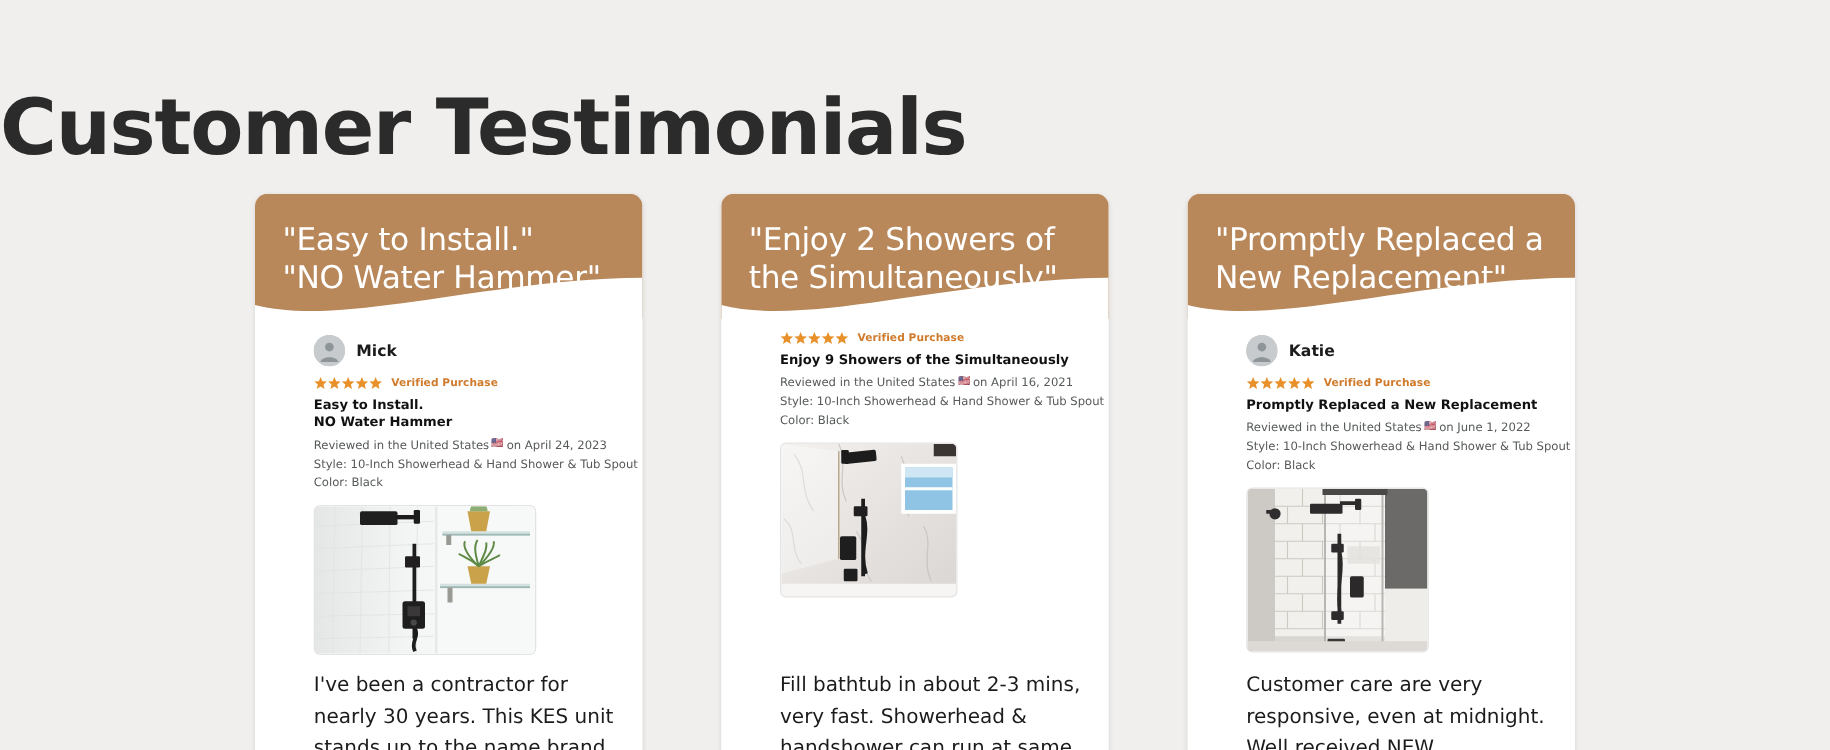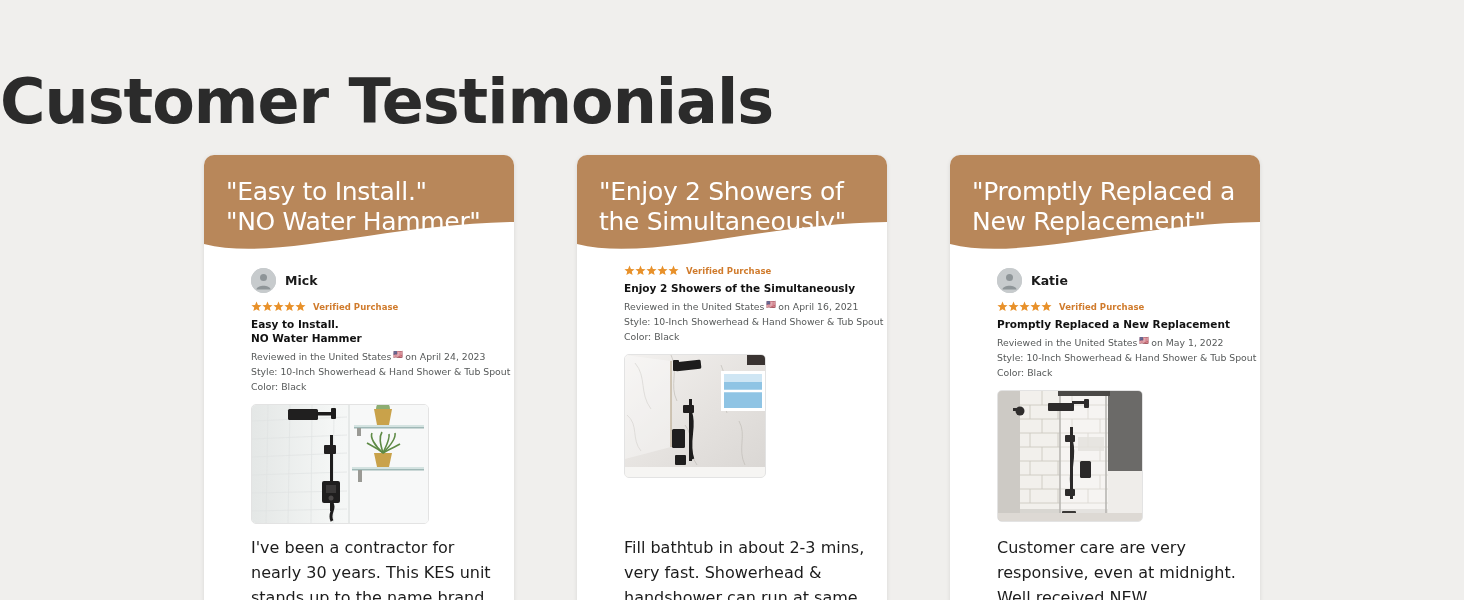--- a/index.html
+++ b/index.html
@@ -329,21 +329,21 @@
           <svg class="star" width="11" height="11" viewBox="0 0 20 20">
               <polygon points="10,1 12.6,7.2 19.2,7.6 14.1,11.9 15.7,18.4 10,14.8 4.3,18.4 5.9,11.9 0.8,7.6 7.4,7.2" fill="#e8912a"></polygon>
             </svg>
           <svg class="star" width="11" height="11" viewBox="0 0 20 20">
               <polygon points="10,1 12.6,7.2 19.2,7.6 14.1,11.9 15.7,18.4 10,14.8 4.3,18.4 5.9,11.9 0.8,7.6 7.4,7.2" fill="#e8912a"></polygon>
             </svg>
         </span>
         <span class="verified">Verified Purchase</span>
       </div>
 
-      <div class="review-title">Enjoy 2 Showers of the Simultaneously</div>
+      <div class="review-title">Enjoy 9 Showers of the Simultaneously</div>
 
       <div class="meta-line">
         <span>Reviewed in the United States</span>
         <span class="flag">🇺🇸</span>
         <span>on April 16, 2021</span>
       </div>
       <div class="meta-line">
         <span>Style: 10-Inch Showerhead &amp; Hand Shower &amp; Tub Spout</span>
         <span class="meta-divider"></span>
       </div>
@@ -438,21 +438,21 @@
             </svg>
         </span>
         <span class="verified">Verified Purchase</span>
       </div>
 
       <div class="review-title">Promptly Replaced a New Replacement</div>
 
       <div class="meta-line">
         <span>Reviewed in the United States</span>
         <span class="flag">🇺🇸</span>
-        <span>on May 1, 2022</span>
+        <span>on June 1, 2022</span>
       </div>
       <div class="meta-line">
         <span>Style: 10-Inch Showerhead &amp; Hand Shower &amp; Tub Spout</span>
         <span class="meta-divider"></span>
       </div>
       <div class="meta-line">Color: Black</div>
 
       <div class="photo-wrap">
         <svg class="photo" width="144" height="130" viewBox="0 0 144 130">
           <rect width="144" height="130" fill="#d8d6d1"></rect>

